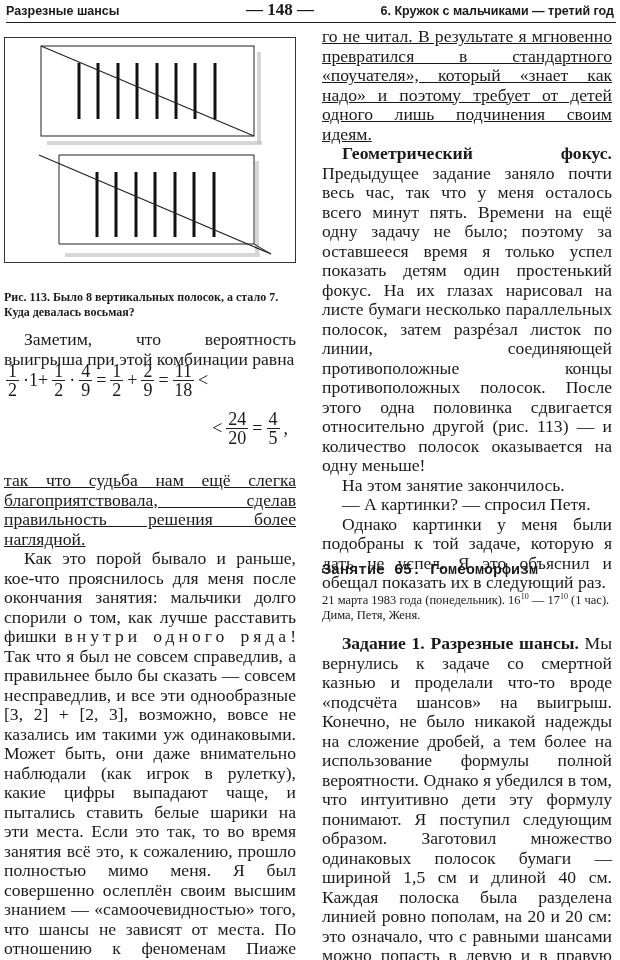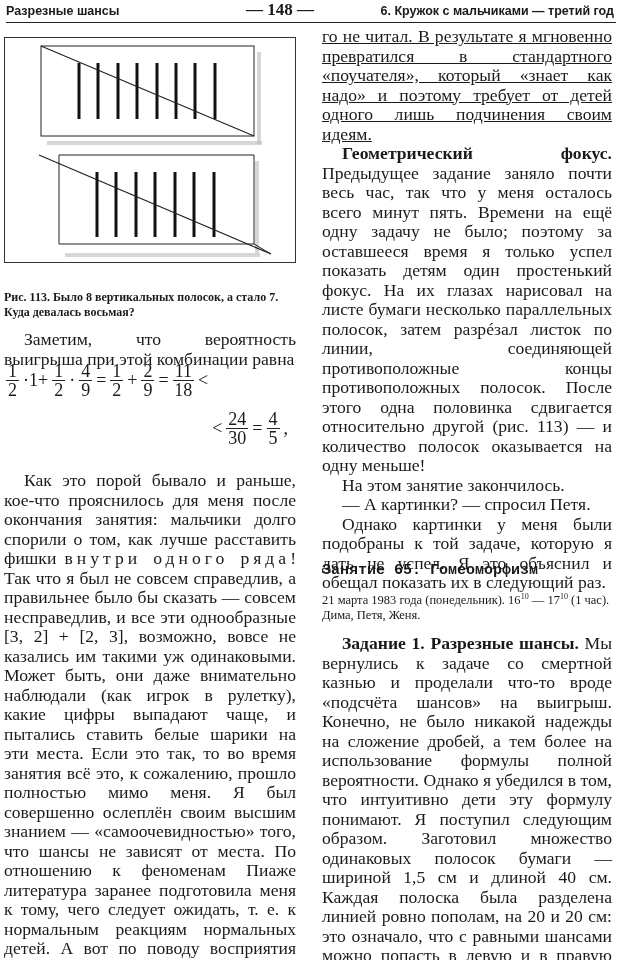--- a/index.html
+++ b/index.html
@@ -125,29 +125,30 @@
         <span class="num">2</span>
         <span class="den">9</span>
       </span><span class="op">=</span><span class="frac">
         <span class="num">11</span>
         <span class="den">18</span>
       </span><span class="op">&lt;</span>
   </div>
   <div class="frow2">
     <span class="op">&lt;</span><span class="frac">
         <span class="num">24</span>
-        <span class="den">30</span>
+        <span class="den">20</span>
       </span><span class="op">=</span><span class="frac">
         <span class="num">4</span>
         <span class="den">5</span>
       </span><span class="op">,</span>
   </div>
 </div>
 
 <div class="col col-left" style="top:459px;">
+  <p class="noind">так что судьба нам ещё слегка благоприятствовала, сделав правильность решения более наглядной.</p>
   <p class="ind"><span>Как это порой бывало и раньше, кое-что прояснилось для меня после окончания занятия: мальчики долго спорили о том, как лучше расставить фишки </span><span class="sp">внутри одного ряда</span><span>! Так что я был не совсем справедлив, а правильнее было бы сказать — совсем несправедлив, и все эти однообразные [3, 2] + [2, 3], возможно, вовсе не казались им такими уж одинаковыми. Может быть, они даже внимательно наблюдали (как игрок в рулетку), какие цифры выпадают чаще, и пытались ставить белые шарики на эти места. Если это так, то во время занятия всё это, к сожалению, прошло полностью мимо меня. Я был совершенно ослеплён своим высшим знанием — «самоочевидностью» того, что шансы не зависят от места. По отношению к феноменам Пиаже литература заранее подготовила меня к тому, чего следует ожидать, т. е. к нормальным реакциям нормальных детей. А вот по поводу восприятия случайности я ничего тако-</span></p>
 </div>
 
 <div class="col col-right">
   <p class="noind">го не читал. В результате я мгновенно превратился в стандартного «поучателя», который «знает как надо» и поэтому требует от детей одного лишь подчинения своим идеям.</p>
   <p class="ind"><span class="b">Геометрический фокус.</span><span> Предыдущее задание заняло почти весь час, так что у меня осталось всего минут пять. Времени на ещё одну задачу не было; поэтому за оставшееся время я только успел показать детям один простенький фокус. На их глазах нарисовал на листе бумаги несколько параллельных полосок, затем разрéзал листок по линии, соединяющей противоположные концы противоположных полосок. После этого одна половинка сдвигается относительно другой (рис. 113) — и количество полосок оказывается на одну меньше!</span></p>
   <p class="ind">На этом занятие закончилось.</p>
   <p class="ind">— А картинки? — спросил Петя.</p>
   <p class="ind">Однако картинки у меня были подобраны к той задаче, которую я дать не успел. Я это объяснил и обещал показать их в следующий раз.</p>
 </div>

